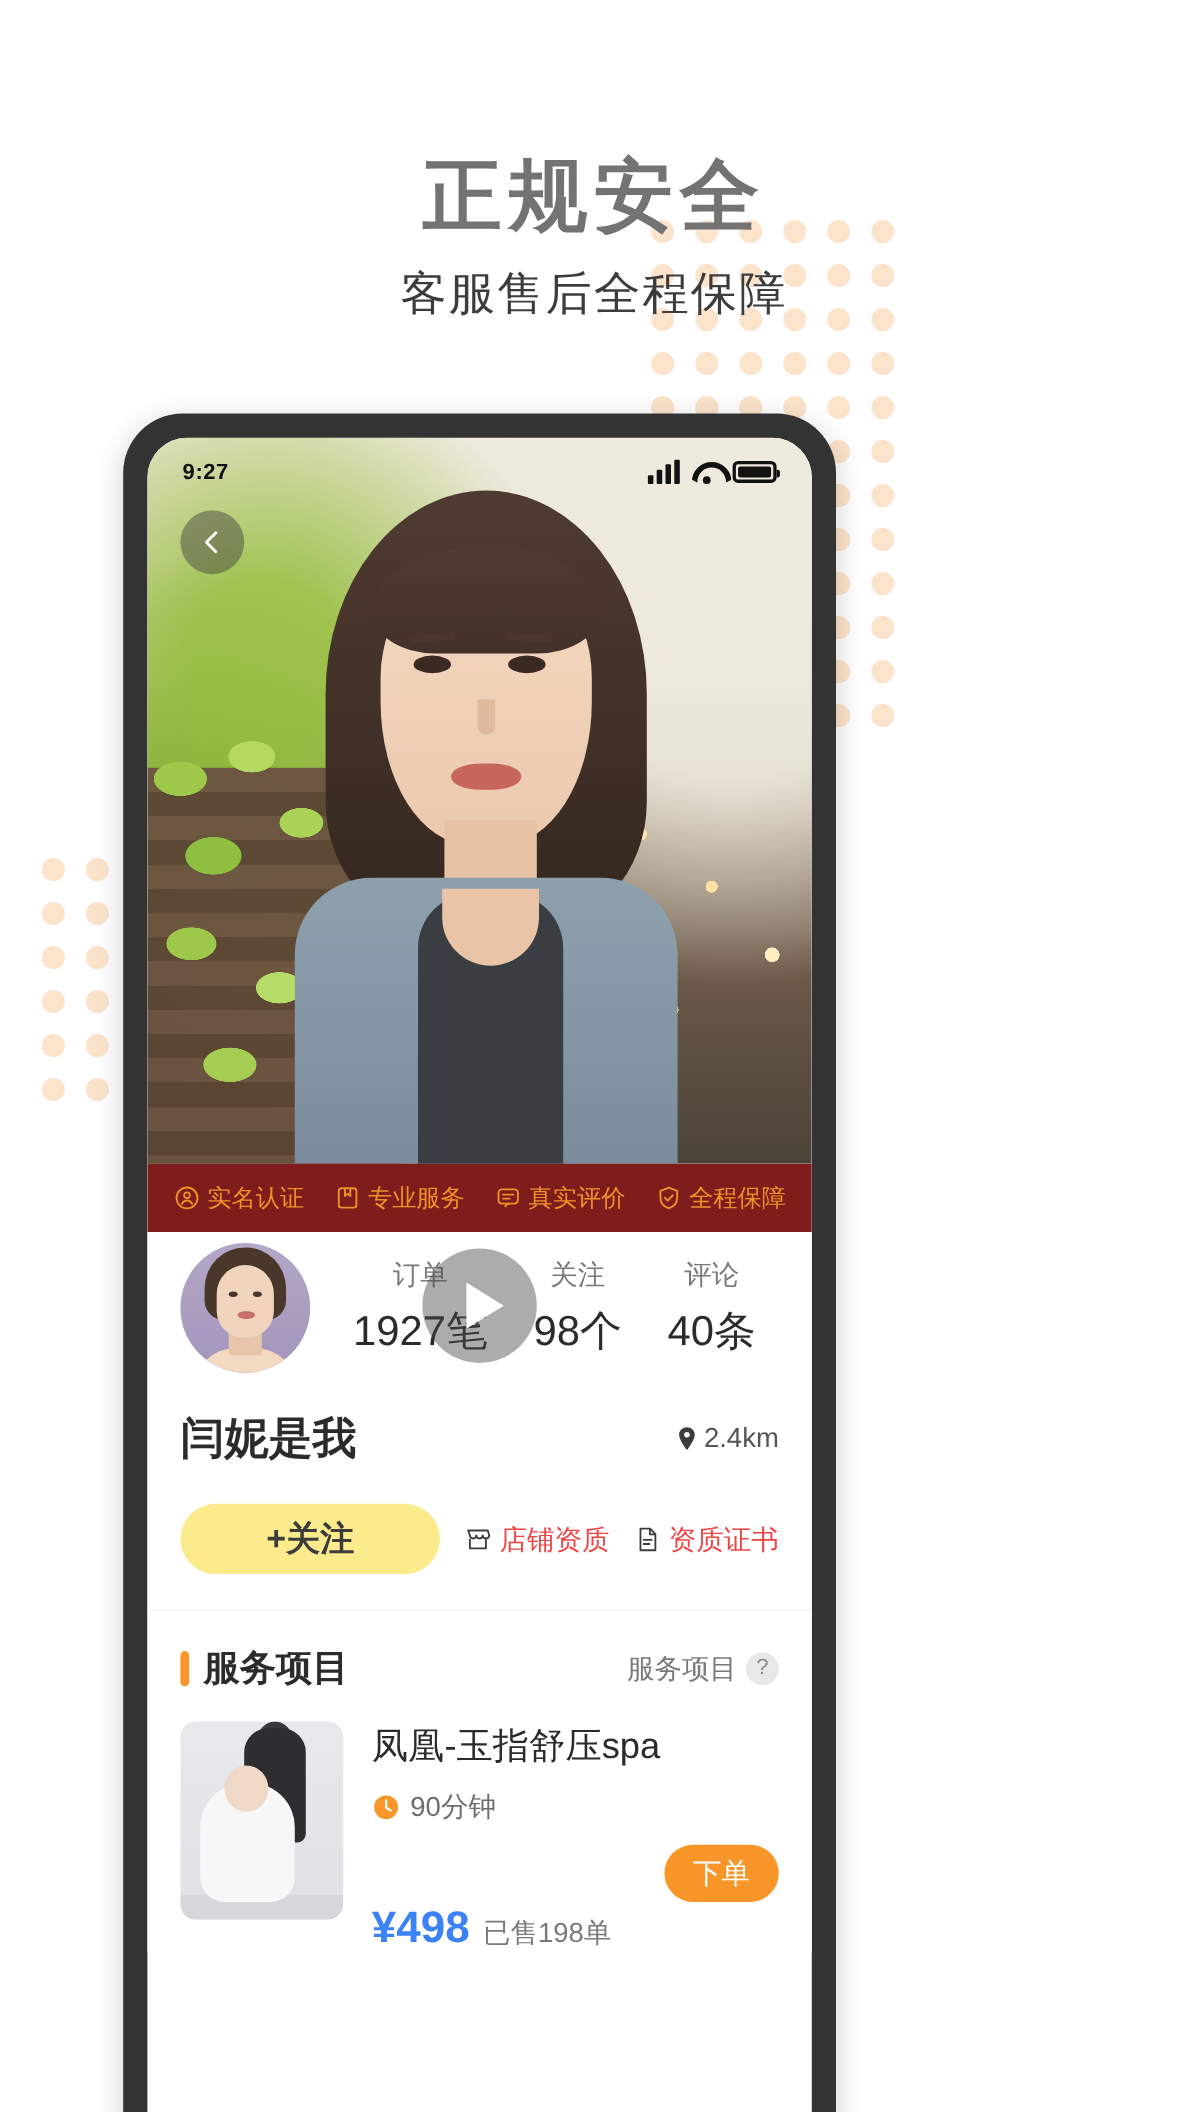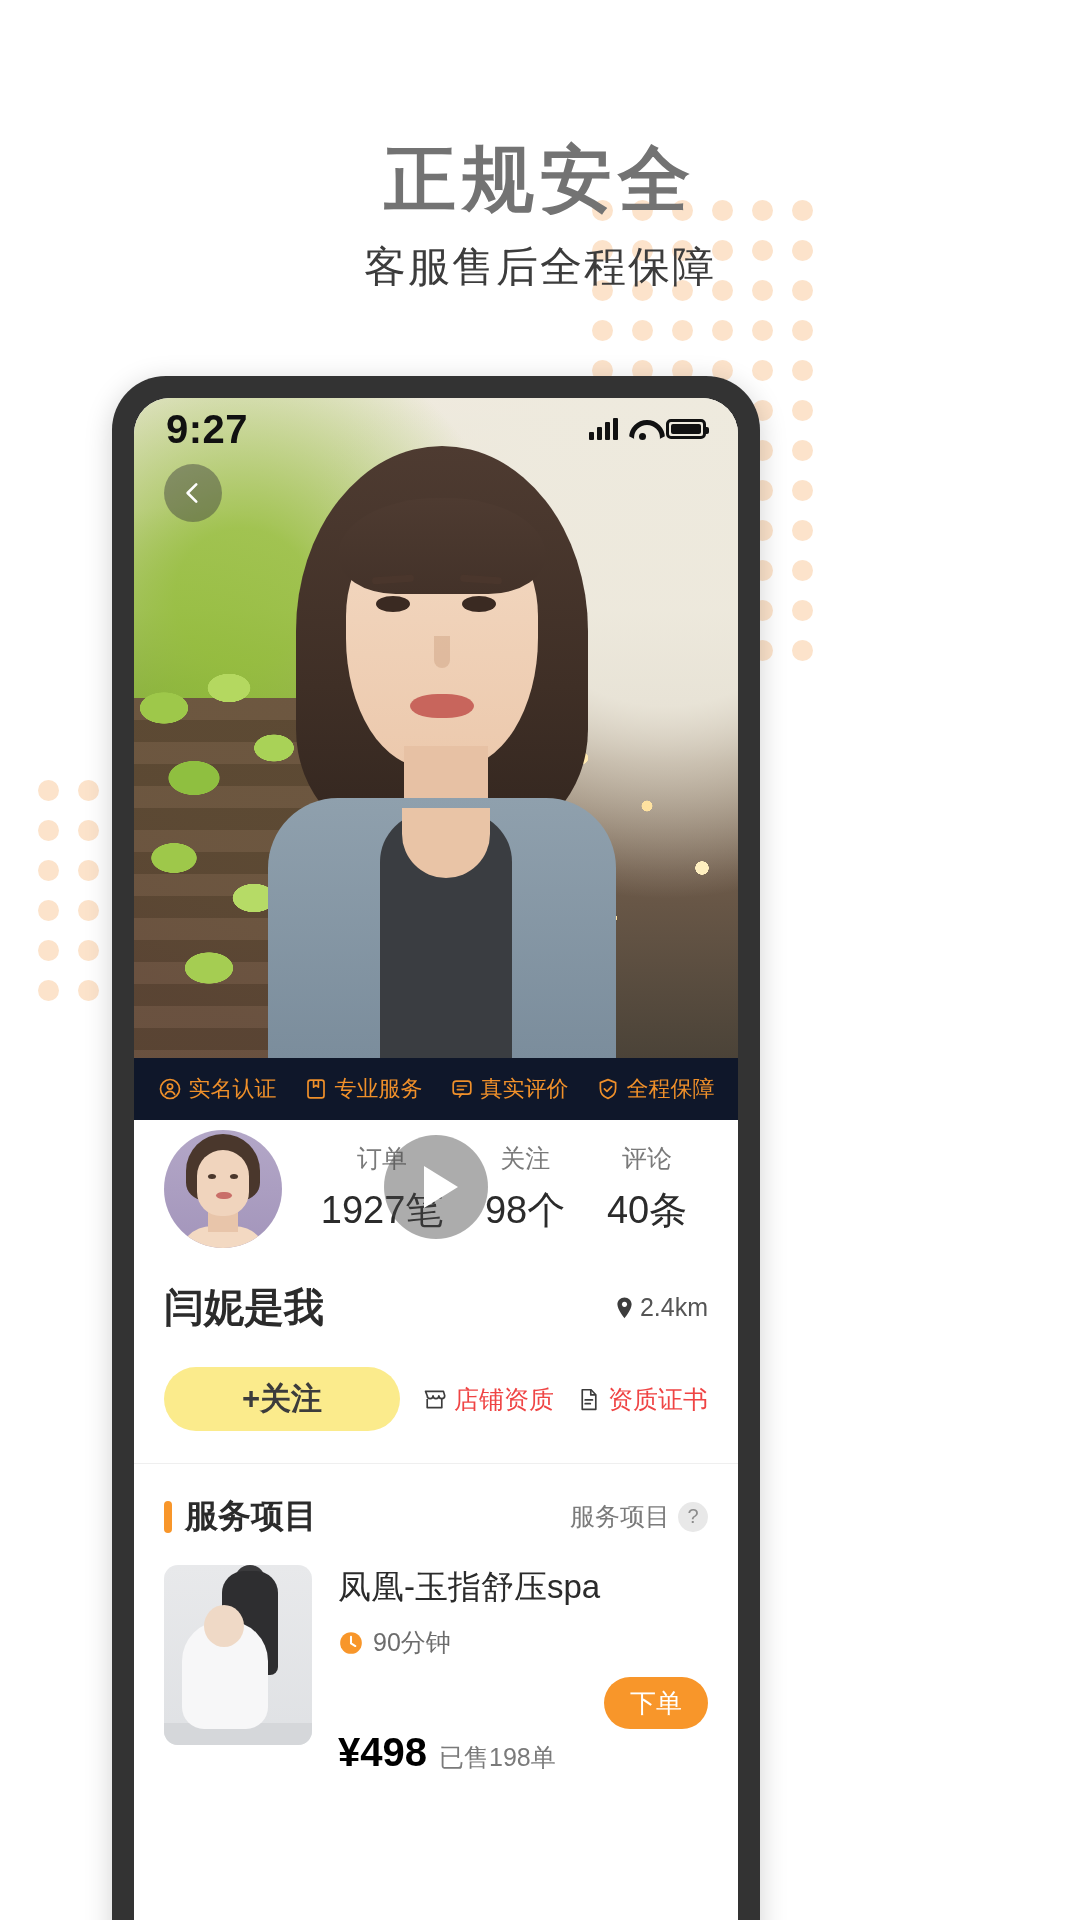--- a/index.html
+++ b/index.html
@@ -55,21 +55,21 @@
     overflow:hidden;
     position:relative;
   }
 
   
   .statusbar {
     position:absolute; top:0; left:0; width:100%; height:62px;
     display:flex; align-items:center; justify-content:space-between;
     padding:0 32px; z-index:8; color:#111;
   }
-  .status-time { font-size:40px; font-weight:bold; letter-spacing:.5px; }
+  .status-time { font-size:20px; font-weight:bold; letter-spacing:.5px; }
   .status-icons { display:flex; align-items:center; gap:11px; }
   .sig { display:flex; align-items:flex-end; gap:3px; height:22px; }
   .sig i { width:5px; background:#111; border-radius:1px; display:block; }
   .sig i:nth-child(1){height:8px;}
   .sig i:nth-child(2){height:13px;}
   .sig i:nth-child(3){height:18px;}
   .sig i:nth-child(4){height:22px;}
   .wifi { width:26px; height:20px; position:relative; }
   .wifi::before{
     content:""; position:absolute; left:0; top:1px; width:26px; height:26px;
@@ -189,21 +189,21 @@
   }
   .play-tri {
     width:0;height:0;border-left:34px solid #fff;
     border-top:21px solid transparent;border-bottom:21px solid transparent;
     margin-left:9px;
   }
 
   
   .badges {
     position:absolute; top:660px; left:0; width:604px; height:62px;
-    background:#0f172a;
+    background:#7f1d1d;
     display:flex; align-items:center; justify-content:space-around;
     padding:0 10px;
   }
   .badge { display:flex; align-items:center; gap:7px; color:#f0902a; font-size:22px; white-space:nowrap; }
   .badge svg { width:24px; height:24px; flex:none; }
 
   
   .profile { position:absolute; top:722px; left:0; width:604px; background:#fff; padding:0 30px; }
   .prow { display:flex; align-items:center; padding-top:10px; }
   .avatar {
@@ -261,21 +261,21 @@
   .t-cli{position:absolute;left:18px;top:56px;width:86px;height:108px;background:#f7f7f8;border-radius:40px 40px 22px 22px;}
   .t-clihead{position:absolute;left:40px;top:40px;width:40px;height:42px;background:#efd9c6;border-radius:50%;}
   .t-floor{position:absolute;left:0;bottom:0;width:100%;height:22px;background:#d5d7da;}
 
   .p-info { flex:1; display:flex; flex-direction:column; }
   .p-title { font-size:33px; color:#2b2b2b; font-weight:500; }
   .p-dur { display:flex; align-items:center; gap:9px; margin-top:16px; font-size:25px; color:#6c6c6c; }
   .p-dur svg { width:26px; height:26px; }
   .p-bottom { display:flex; align-items:flex-end; justify-content:space-between; margin-top:18px; }
   .p-priceline { display:flex; align-items:baseline; gap:12px; }
-  .p-price { font-size:40px; font-weight:bold; color:#000000; }
+  .p-price { font-size:40px; font-weight:bold; color:#3b82f6; }
   .p-sold { font-size:25px; color:#7a7a7a; }
   .order-btn {
     width:104px; height:52px; border-radius:26px; background:#f8962a;
     color:#fff; font-size:26px; display:flex; align-items:center; justify-content:center;
     border:none; cursor:pointer; margin-bottom:46px;
   }
 </style>
 </head>
 <body>
 

